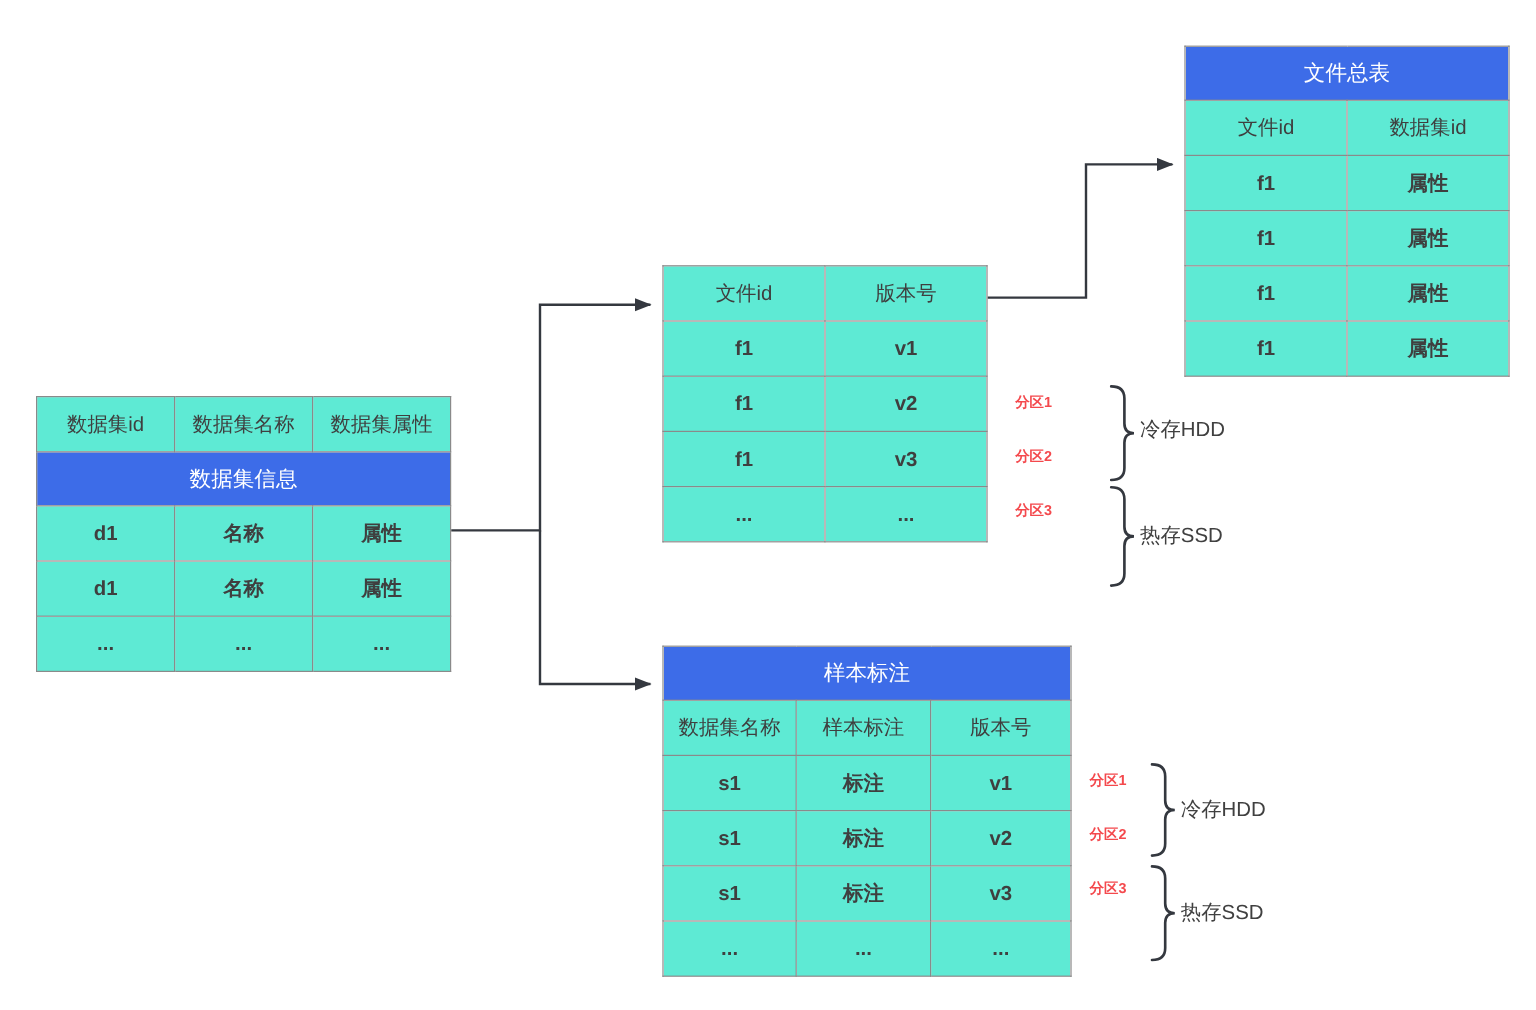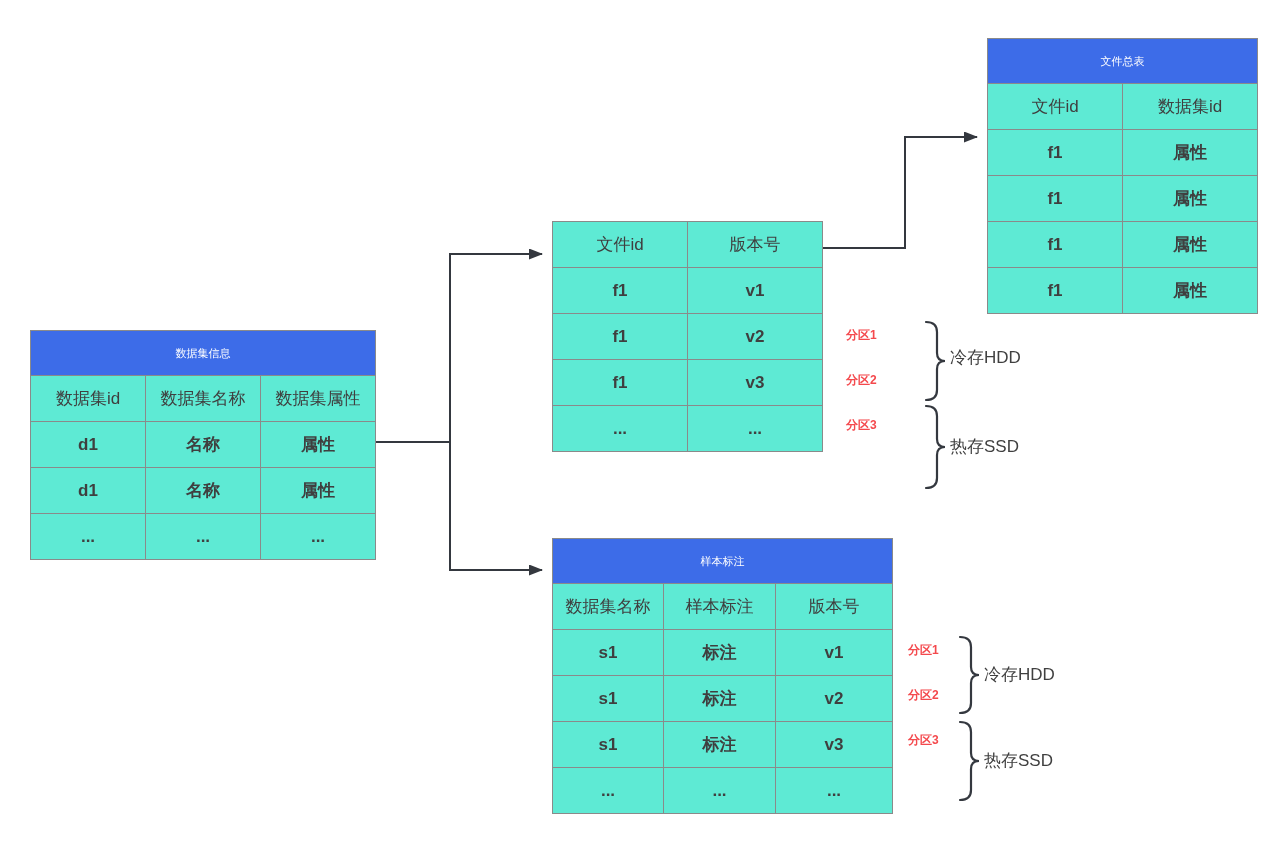--- a/index.html
+++ b/index.html
@@ -47,21 +47,21 @@
     border: 1px solid var(--border);
     text-align: center;
     vertical-align: middle;
     padding: 0;
     overflow: hidden;
     font-weight: bold;
   }
   .tbl th.title {
     background: var(--header-bg);
     color: var(--header-text);
-    font-size: 11px;
+    font-size: 18px;
     font-weight: 500;
     height: 44px;
   }
   .tbl td {
     height: 45px;
     font-size: 17px;
     color: var(--text);
     background: #5eead4;
   }
   .tbl td.colhead { font-weight: 400; }
@@ -97,28 +97,28 @@
   </svg>
 
   <table class="tbl" style="left:30px; top:330px; width:345px;">
     <colgroup>
         <col style="width:115px">
         <col style="width:115px">
         <col style="width:115px">
       </colgroup>
     <tbody>
         <tr>
-          <th class="title" colspan="3">数据集信息</th>
-        </tr>
-    <tr>
       <td class="colhead">数据集id</td>
       <td class="colhead">数据集名称</td>
       <td class="colhead">数据集属性</td>
     </tr>
     <tr>
+          <th class="title" colspan="3">数据集信息</th>
+        </tr>
+    <tr>
       <td>d1</td>
       <td>名称</td>
       <td>属性</td>
     </tr>
     <tr>
       <td>d1</td>
       <td>名称</td>
       <td>属性</td>
     </tr>
     <tr>

